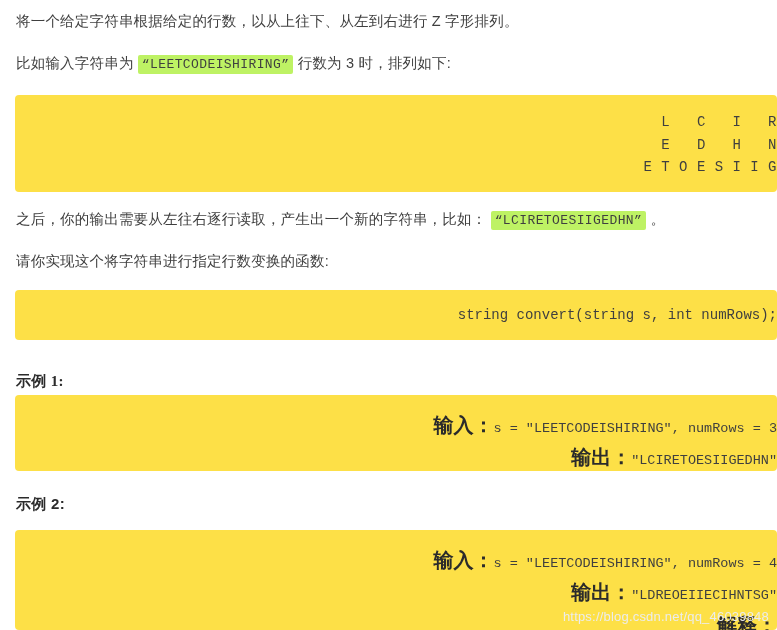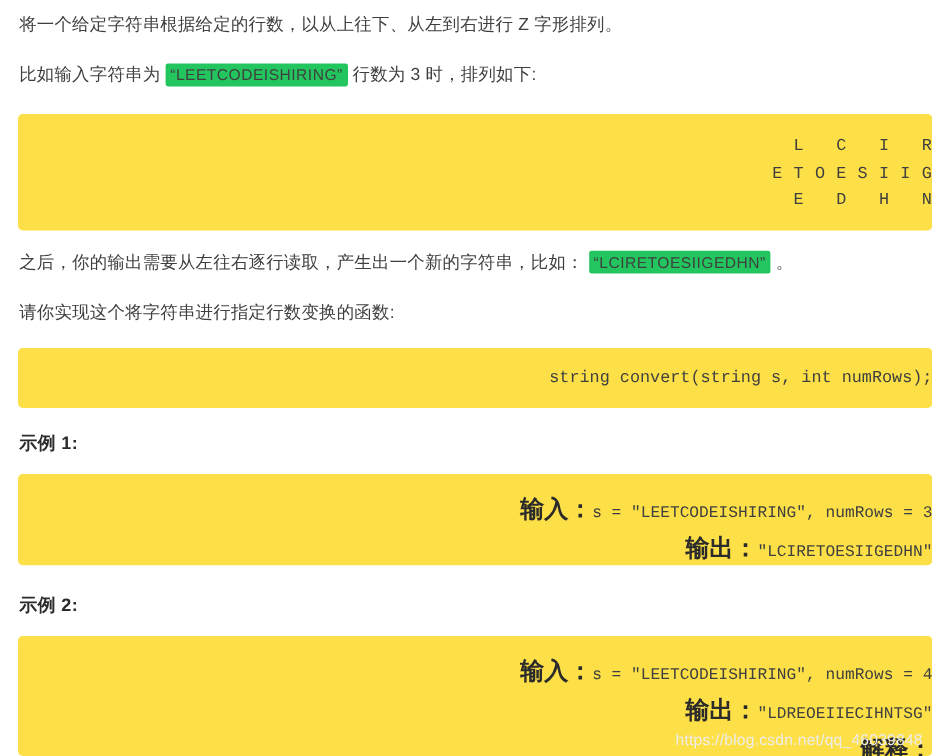--- a/index.html
+++ b/index.html
@@ -35,22 +35,22 @@
     white-space: nowrap;
   }
 
   .p1 { position: absolute; left: 0;  top: 10px; }
   .p2 { position: absolute; left: 0;  top: 52px; }
   .p3 { position: absolute; left: 0;  top: 208px; }
   .p4 { position: absolute; left: 0;  top: 250px; }
 
   
   .icode {
-    background: #22c55e;
-    font-family: Liberation Sans, sans-serif;
+    background: #bef264;
+    font-family: Liberation Mono, monospace;
     font-size: 13px;
     color: #3f3f3f;
     padding: 2px 4px;
     border-radius: 2px;
     letter-spacing: 0.4px;
   }
 
   
   .codeblock {
     position: absolute;
@@ -128,21 +128,21 @@
 
   
   .heading {
     position: absolute;
     left: 16px;
     font-size: 15px;
     font-weight: bold;
     color: #2b2b2b;
     letter-spacing: 0.3px;
   }
-  .h-ex1 { top: 360px; }
+  .h-ex1 { top: 372px; font-family: Liberation Serif, serif; }
   .h-ex2 { top: 495px; }
 
   
   .watermark {
     position: absolute;
     right: 8px;
     bottom: 6px;
     font-size: 13px;
     color: #ececec;
     font-family: "Liberation Sans", "DejaVu Sans", sans-serif;
@@ -160,22 +160,22 @@
   </p>
 
   <p class="para p2">
     <span>比如输入字符串为</span>
     <span class="icode">“LEETCODEISHIRING”</span>
     <span>行数为 3 时，排列如下:</span>
   </p>
 
   <div class="codeblock cb-zigzag">
     <pre>L   C   I   R</pre>
+    <pre>E   D   H   N</pre>
     <pre>E T O E S I I G</pre>
-    <pre>E   D   H   N</pre>
   </div>
 
   <p class="para p3">
     <span>之后，你的输出需要从左往右逐行读取，产生出一个新的字符串，比如：</span>
     <span class="icode">“LCIRETOESIIGEDHN”</span>
     <span>。</span>
   </p>
 
   <p class="para p4">
     <span>请你实现这个将字符串进行指定行数变换的函数:</span>

